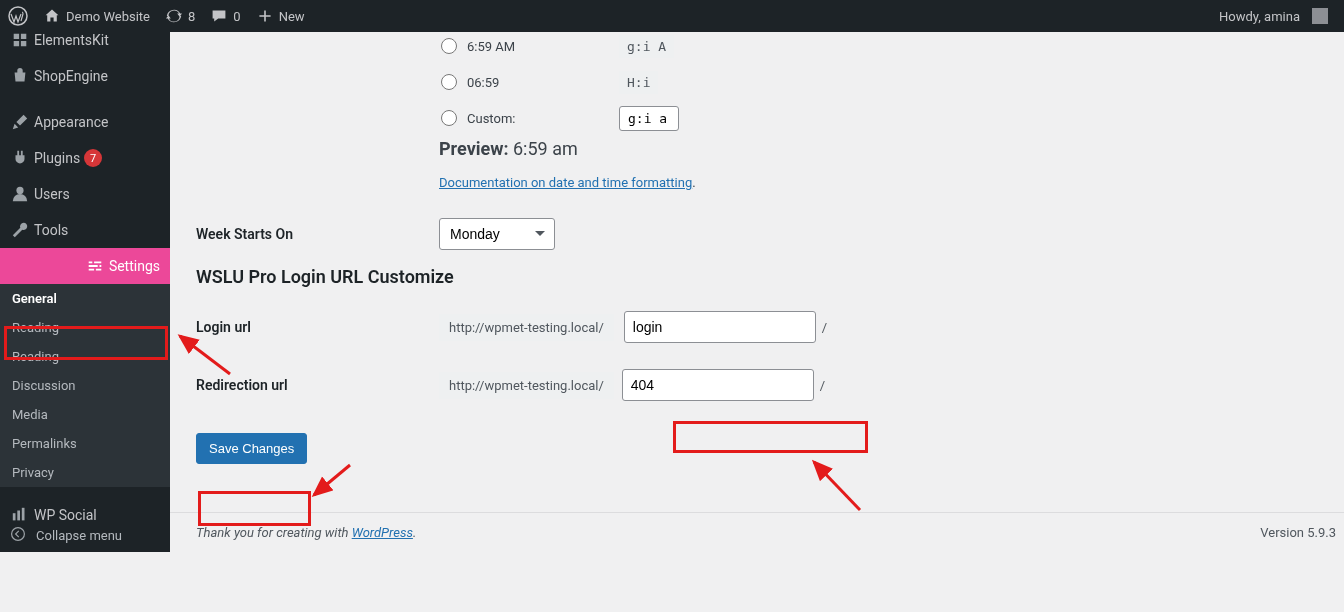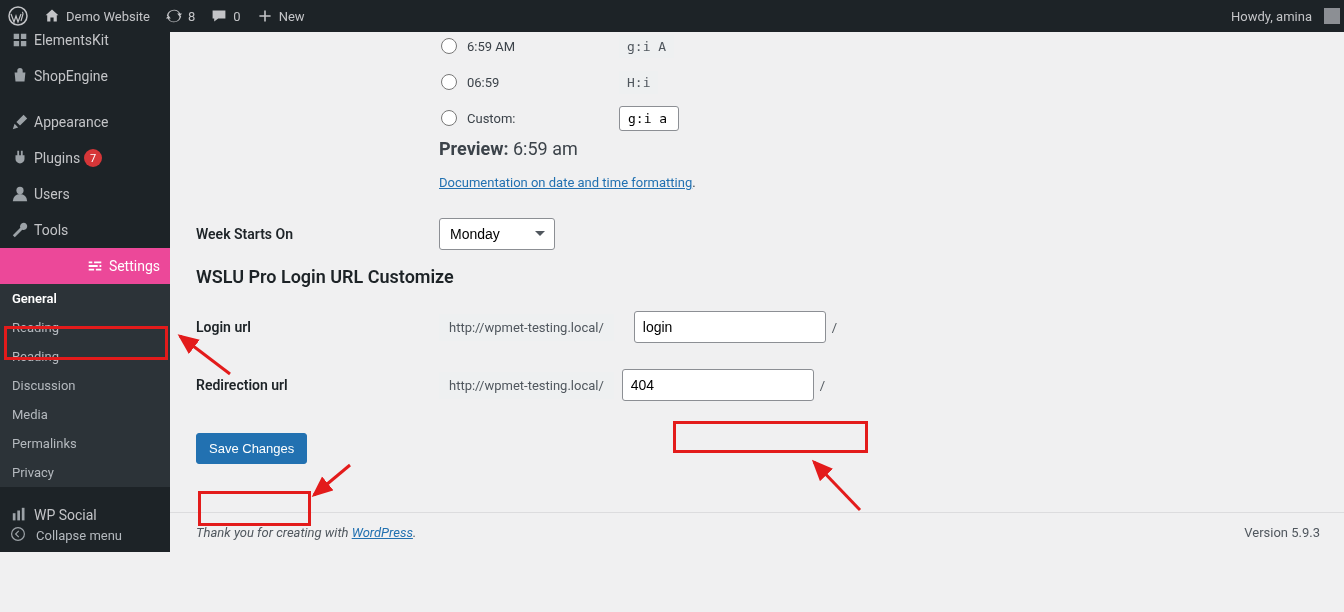--- a/index.html
+++ b/index.html
@@ -40,21 +40,21 @@
   .select-wrap::after{content:"";position:absolute;right:10px;top:50%;transform:translateY(-30%);border:5px solid transparent;border-top-color:#50575e;pointer-events:none;}
   h2.section{font-size:18px;font-weight:600;color:#1d2327;margin:12px 0 20px;}
   .url-prefix{background:#eef0f1;padding:6px 10px;font-size:13px;color:#50575e;font-family:inherit;}
   .url-input{border:1px solid #8c8f94;border-radius:3px;padding:5px 8px;font-size:14px;width:192px;height:32px;}
   .url-slash{padding:0 6px;color:#50575e;}
   .save-button{background:#2271b1;border:1px solid #2271b1;color:#fff;border-radius:3px;padding:7px 12px;font-size:13px;cursor:pointer;}
   
   .hl-red{position:absolute;border:3px solid #e31b1b;pointer-events:none;z-index:20;}
   .arrow-svg{position:absolute;pointer-events:none;z-index:21;}
   
-  #footer{position:absolute;bottom:0;left:0;right:0;height:40px;border-top:1px solid #dcdcde;background:#f0f0f1;display:flex;align-items:center;padding:0 24px 0 26px;font-style:italic;color:#50575e;}
+  #footer{position:absolute;bottom:0;left:0;right:0;height:40px;border-top:1px solid #dcdcde;background:#f0f0f1;display:flex;align-items:center;padding:0 8px 0 26px;font-style:italic;color:#50575e;}
   #footer .version{margin-left:auto;font-style:normal;}
   #footer a{color:#2271b1;text-decoration:underline;font-style:italic;}
 </style>
 </head>
 <body>
 
 <div id="frame">
 
   <div id="adminbar">
     <div class="ab-item wp-logo">
@@ -81,21 +81,21 @@
         </svg>
       <span>0</span>
     </div>
     <div class="ab-item">
       <svg width="16" height="16" viewBox="0 0 20 20" fill="#c3c4c7">
           <path d="M9 3h2v6h6v2h-6v6H9v-6H3V9h6z"></path>
         </svg>
       <span>New</span>
     </div>
     <div class="spacer"></div>
-    <div class="ab-item" style="padding-right:4px;text-align:right;">
+    <div class="ab-item" style="padding-right:16px;text-align:right;">
       <span><span>Howdy, </span><span>amina</span></span>
       <span class="avatar"></span>
     </div>
   </div>
 
   <div id="adminsidebar">
     <div style="margin-top:-10px;">
       <div class="menu-item">
         <span class="icon">
             <svg width="18" height="18" viewBox="0 0 20 20" fill="#9ca2a7">
@@ -220,21 +220,21 @@
           </select>
         </div>
       </div>
 
       <h2 class="section">WSLU Pro Login URL Customize</h2>
 
       
       <div class="form-row" style="margin:18px 0;">
         <div class="form-label">Login url</div>
         <span class="url-prefix">http://wpmet-testing.local/</span>
-        <input class="url-input" style="margin-left: 20px;" value="login">
+        <input class="url-input" style="margin-left: 10px;" value="login">
         <span class="url-slash">/</span>
       </div>
 
       
       <div class="form-row" style="margin:18px 0 28px;">
         <div class="form-label">Redirection url</div>
         <span class="url-prefix">http://wpmet-testing.local/</span>
         <input class="url-input" id="redirect-input" style="margin-left: 8px;" value="404">
         <span class="url-slash">/</span>
       </div>

